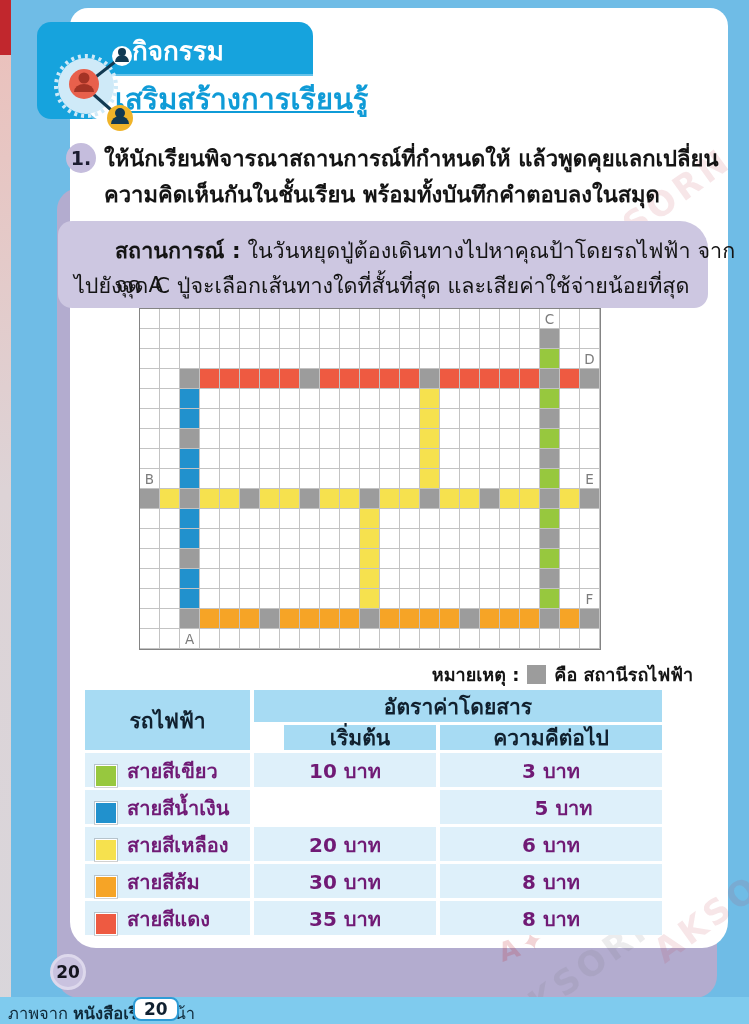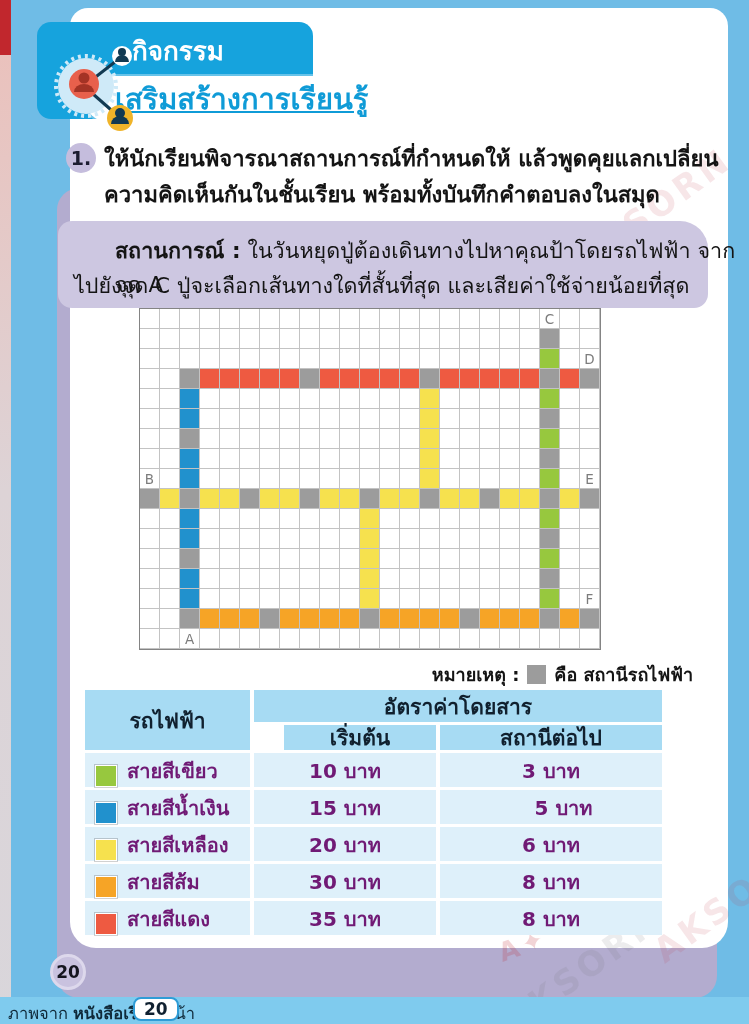--- a/index.html
+++ b/index.html
@@ -518,32 +518,31 @@
 <div class="abs legend">
   <span>หมายเหตุ :</span>
   <span class="sq" id="legend-swatch" style="background: rgb(156, 156, 156);"></span>
   <span>คือ สถานีรถไฟฟ้า</span>
 </div>
 
 <div class="abs fare-table" id="fare-table">
   <div class="th th-fare">อัตราค่าโดยสาร</div>
   <div class="th th-line">รถไฟฟ้า</div>
   <div class="th" style="grid-column:2;grid-row:2;margin-left:30px;">เริ่มต้น</div>
-  <div class="th" style="grid-column:3;grid-row:2;">สถานีต่อไป</div>
+  <div class="th" style="grid-column:3;grid-row:2;">ความคีต่อไป</div>
 <div class="td name" style="grid-area: 3 / 1;">
       <span class="swatch" style="background: rgb(151, 200, 62);"></span>
       <span>สายสีเขียว</span>
     </div>
     <div class="td" style="grid-area: 3 / 2;">10 บาท</div>
     <div class="td" style="grid-area: 3 / 3;">3 บาท</div>
     <div class="td name" style="grid-area: 4 / 1;">
       <span class="swatch" style="background: rgb(33, 145, 205);"></span>
       <span>สายสีน้ำเงิน</span>
     </div>
-    <div class="td" style="grid-area: 4 / 2;">15 บาท</div>
     <div class="td" style="grid-area: 4 / 3; padding-left: 25px;">5 บาท</div>
     <div class="td name" style="grid-area: 5 / 1;">
       <span class="swatch" style="background: rgb(246, 225, 78);"></span>
       <span>สายสีเหลือง</span>
     </div>
     <div class="td" style="grid-area: 5 / 2;">20 บาท</div>
     <div class="td" style="grid-area: 5 / 3;">6 บาท</div>
     <div class="td name" style="grid-area: 6 / 1;">
       <span class="swatch" style="background: rgb(246, 164, 38);"></span>
       <span>สายสีส้ม</span>

